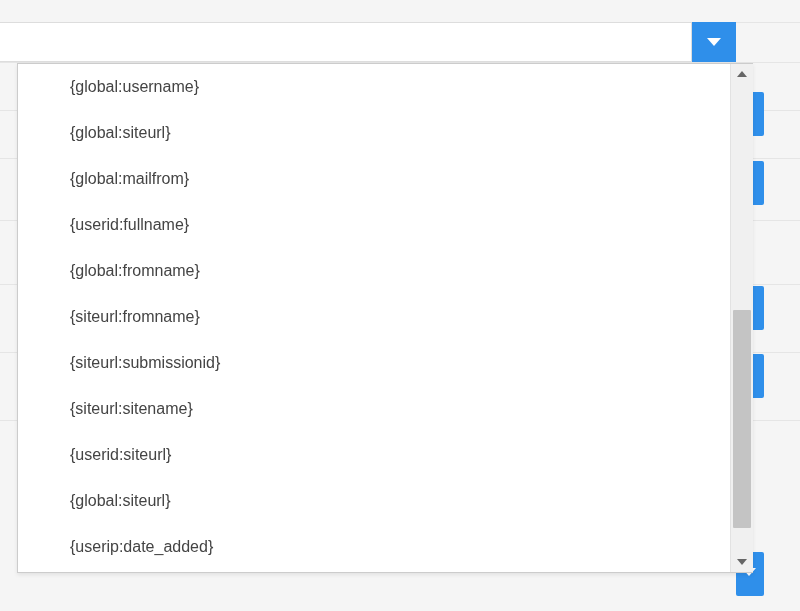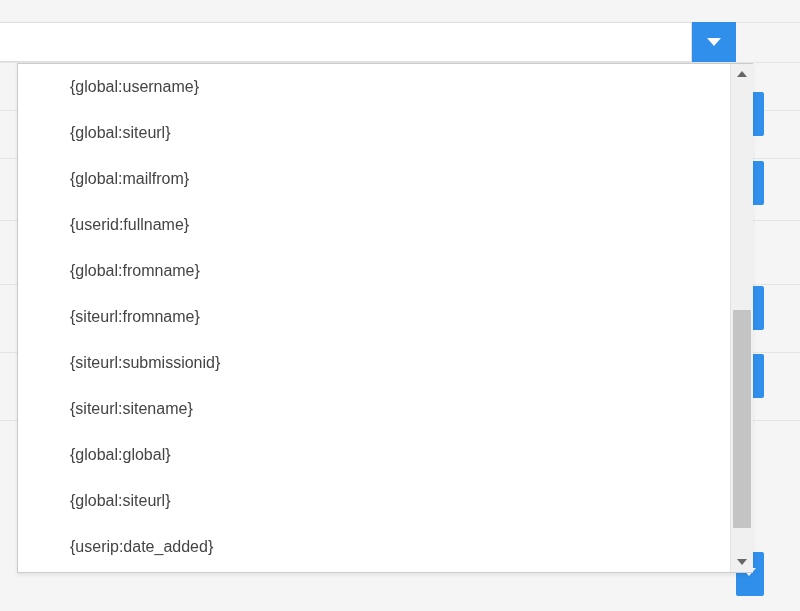--- a/index.html
+++ b/index.html
@@ -166,21 +166,21 @@
 <div class="panel">
   <div class="list-viewport">
     <div class="list-item">{global:username}</div>
     <div class="list-item">{global:siteurl}</div>
     <div class="list-item">{global:mailfrom}</div>
     <div class="list-item">{userid:fullname}</div>
     <div class="list-item">{global:fromname}</div>
     <div class="list-item">{siteurl:fromname}</div>
     <div class="list-item">{siteurl:submissionid}</div>
     <div class="list-item">{siteurl:sitename}</div>
-    <div class="list-item">{global:global}</div>
+    <div class="list-item">{userid:siteurl}</div>
     <div class="list-item">{global:siteurl}</div>
     <div class="list-item">{userip:date_added}</div>
   </div>
   <div class="scrollbar">
     <div class="arrow up">
         <div class="chev"></div>
       </div>
     <div class="track"></div>
     <div class="thumb"></div>
     <div class="arrow down">

